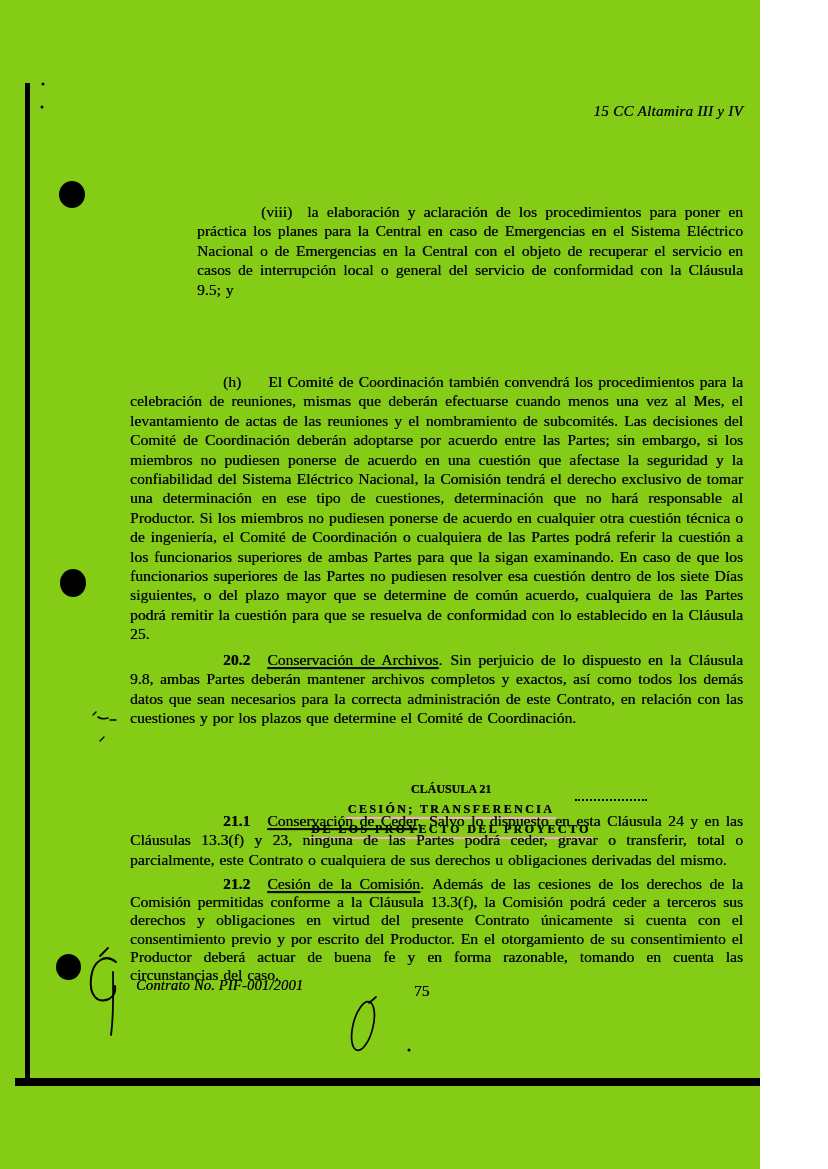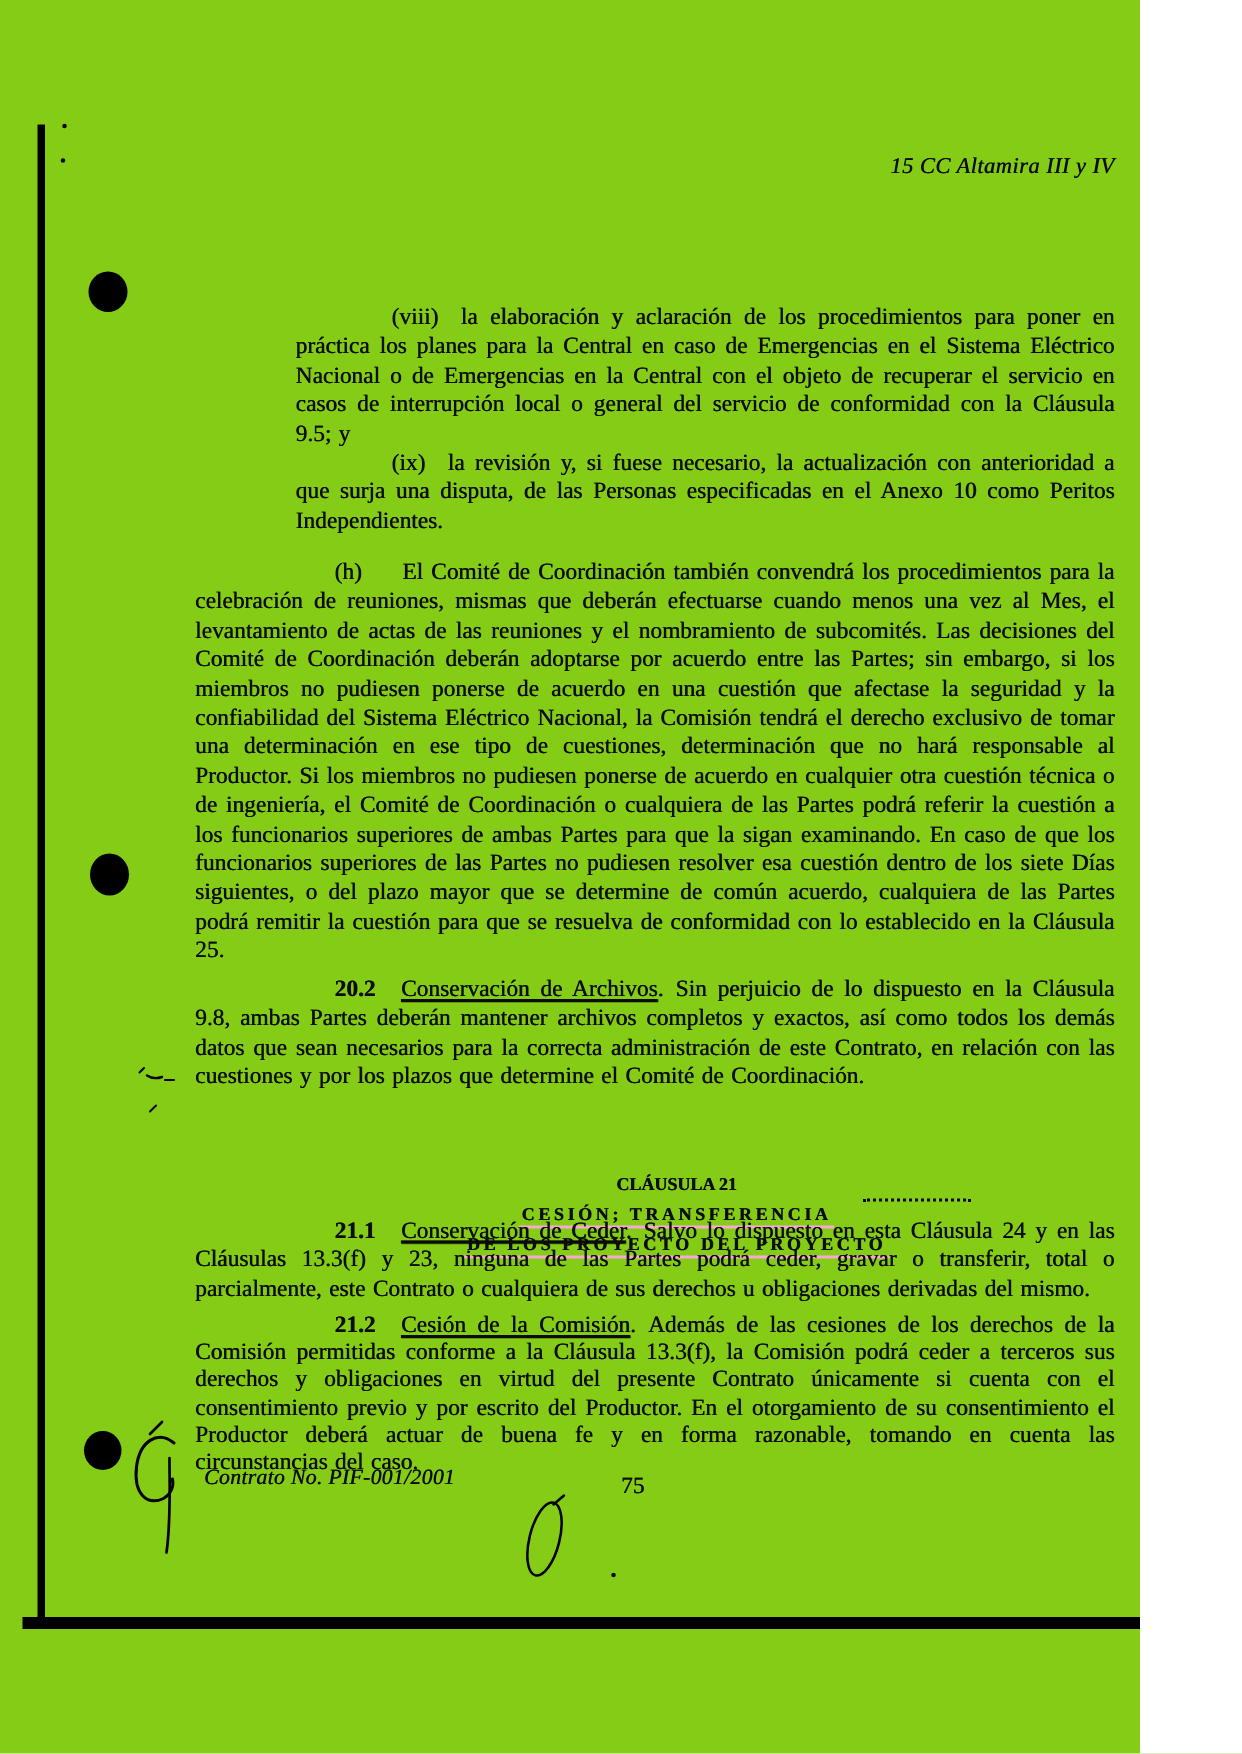--- a/index.html
+++ b/index.html
@@ -63,21 +63,20 @@
   <div class="frame-bottom"></div>
   <div class="hole h1"></div>
   <div class="hole h2"></div>
   <div class="hole h3"></div>
 
   <div class="header-right txt">15 CC Altamira III y IV</div>
 
 
   <p class="para sub txt" style="top:202px"><span class="rlabel">(viii)</span><span>la elaboración y aclaración de los procedimientos para poner en práctica los planes para la Central en caso de Emergencias en el Sistema Eléctrico Nacional o de Emergencias en la Central con el objeto de recuperar el servicio en casos de interrupción local o general del servicio de conformidad con la Cláusula 9.5; y</span></p>
 
-  <p class="para sub txt" style="top:299px"><span class="rlabel">(ix)</span><span>la revisión y, si fuese necesario, la actualización con anterioridad a que surja una disputa, de las Personas especificadas en el Anexo 10 como Peritos Independientes.</span></p>
 
   <p class="para main txt" style="top:372px"><span class="hlabel">(h)</span><span>El Comité de Coordinación también convendrá los procedimientos para la celebración de reuniones, mismas que deberán efectuarse cuando menos una vez al Mes, el levantamiento de actas de las reuniones y el nombramiento de subcomités. Las decisiones del Comité de Coordinación deberán adoptarse por acuerdo entre las Partes; sin embargo, si los miembros no pudiesen ponerse de acuerdo en una cuestión que afectase la seguridad y la confiabilidad del Sistema Eléctrico Nacional, la Comisión tendrá el derecho exclusivo de tomar una determinación en ese tipo de cuestiones, determinación que no hará responsable al Productor. Si los miembros no pudiesen ponerse de acuerdo en cualquier otra cuestión técnica o de ingeniería, el Comité de Coordinación o cualquiera de las Partes podrá referir la cuestión a los funcionarios superiores de ambas Partes para que la sigan examinando. En caso de que los funcionarios superiores de las Partes no pudiesen resolver esa cuestión dentro de los siete Días siguientes, o del plazo mayor que se determine de común acuerdo, cualquiera de las Partes podrá remitir la cuestión para que se resuelva de conformidad con lo establecido en la Cláusula 25.</span></p>
 
   <p class="para main txt" style="top:650px"><span class="num">20.2</span><span class="stitle">Conservación de Archivos</span><span class="suffix">.</span><span>Sin perjuicio de lo dispuesto en la Cláusula 9.8, ambas Partes deberán mantener archivos completos y exactos, así como todos los demás datos que sean necesarios para la correcta administración de este Contrato, en relación con las cuestiones y por los plazos que determine el Comité de Coordinación.</span></p>
 
   <div class="clause-heading txt">
     <div>CLÁUSULA 21</div>
     <div class="ch-sub"><span>CESIÓN; TRANSFERENCIA</span></div>
     <div class="ch-sub"><span>DE LOS PROYECTO DEL PROYECTO</span></div>
   </div>

